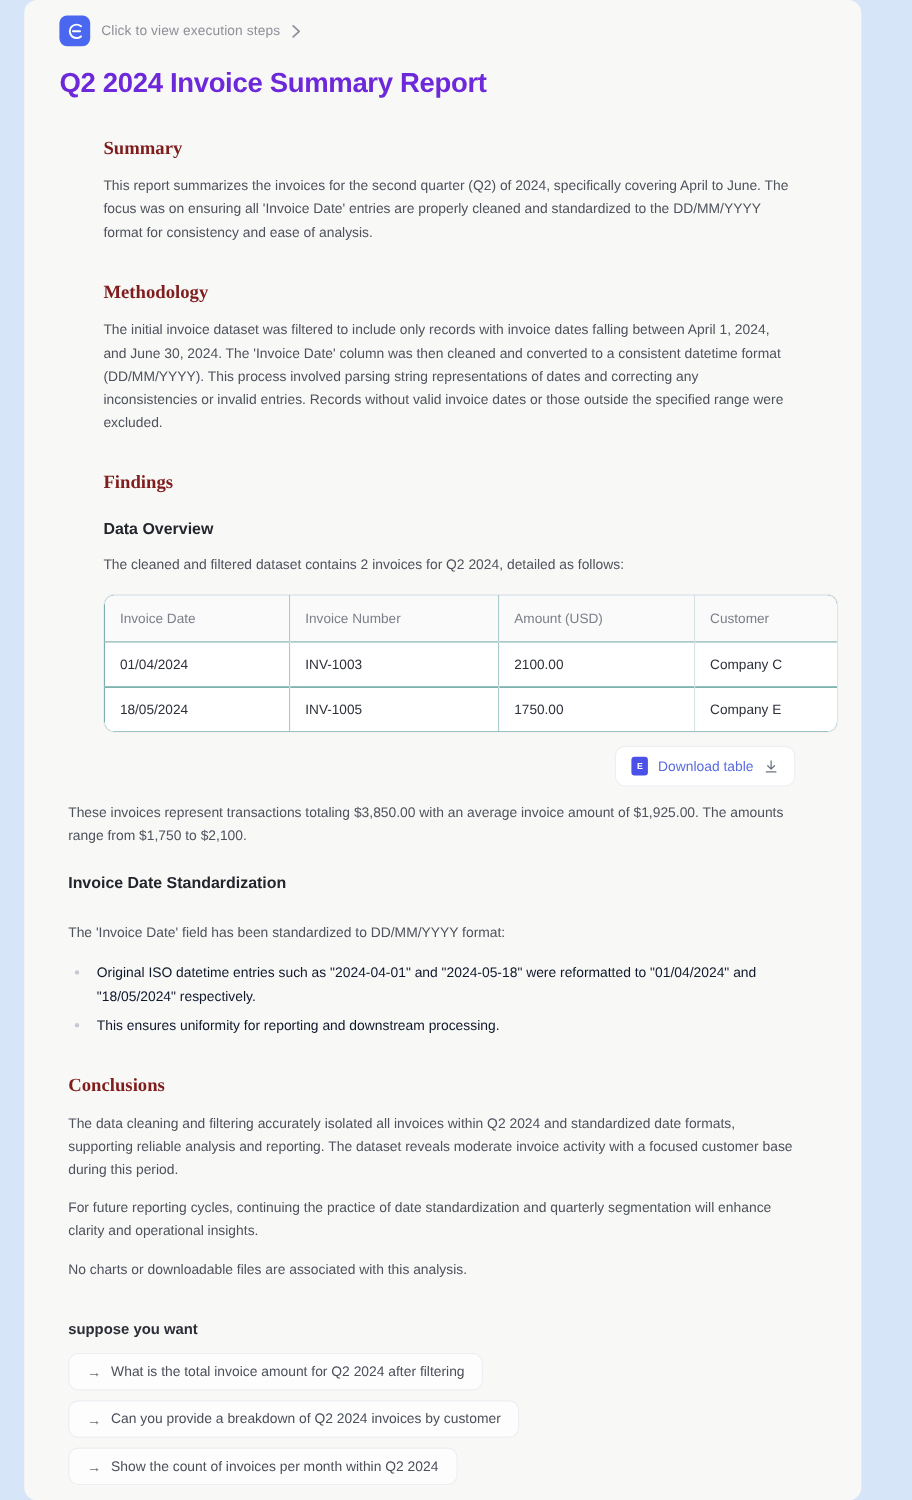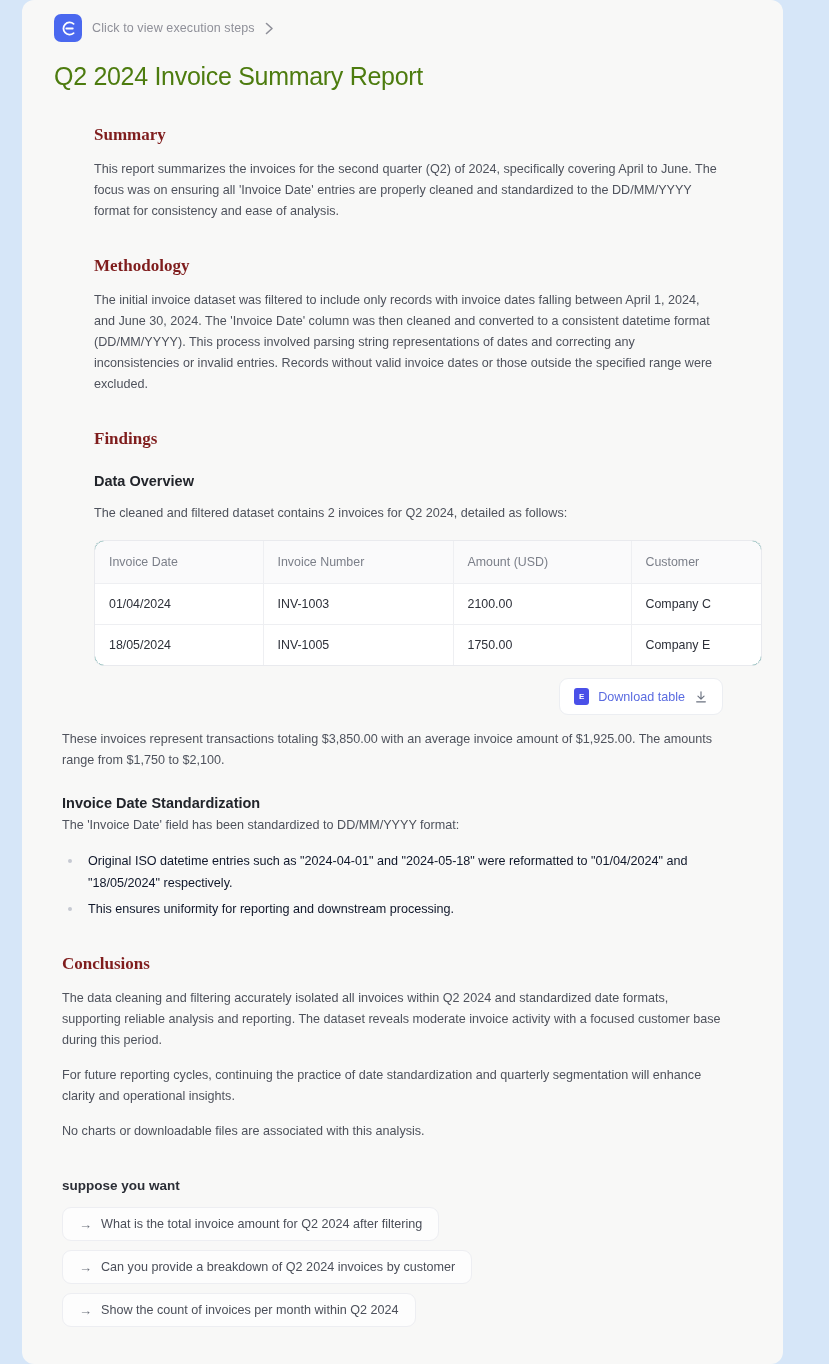--- a/index.html
+++ b/index.html
@@ -50,22 +50,22 @@
     letter-spacing: .1px;
   }
   .chev {
     color: #8f9099;
     display: flex; align-items: center;
   }
 
   
   .doc-title {
     font-size: 25px;
-    font-weight: normal;
-    color: #4d7c0f;
+    font-weight: bold;
+    color: #6d28d9;
     letter-spacing: -.3px;
     padding: 20px 0 0 32px;
   }
   h2.sec {
     font-size: 17px;
     font-weight: bold;
     color: #7f1d1d;
     margin: 34px 0 0 0;
     font-family: Liberation Serif, serif;
   }
@@ -74,21 +74,21 @@
     font-weight: bold;
     color: #22252b;
     margin: 24px 0 0 0;
   }
   p.body {
     font-size: 12.6px;
     line-height: 21px;
     color: #4e525c;
     margin-top: 14px;
   }
-  p.body.compact { margin-top: 4px; }
+  p.body.compact { margin-top: 27px; }
 
   .indent { padding-left: 32px; padding-right: 26px; }
   .full { padding-left: 0; padding-right: 26px; }
 
   
   .table-wrap {
     margin-top: 16px;
     margin-left: 32px;
     width: 668px;
     border: 1px solid #e9eaee;

